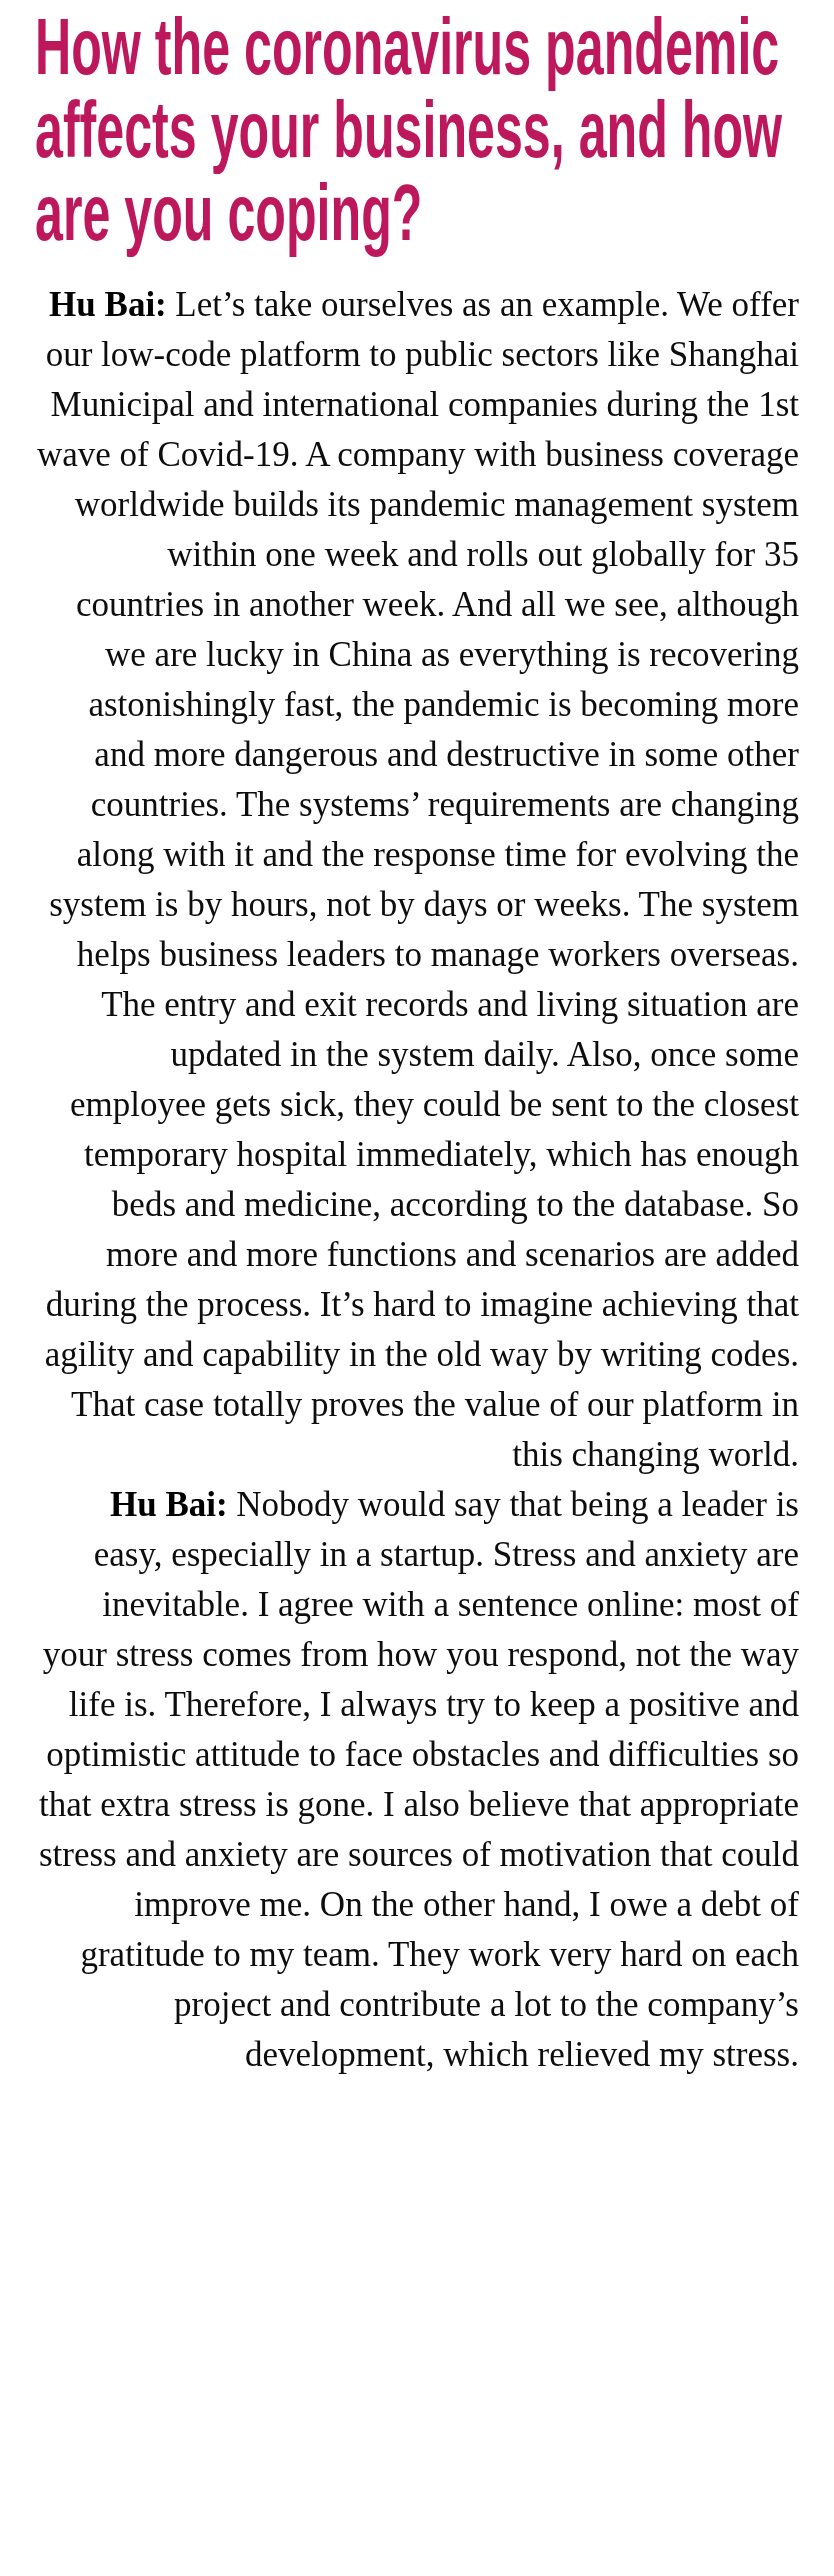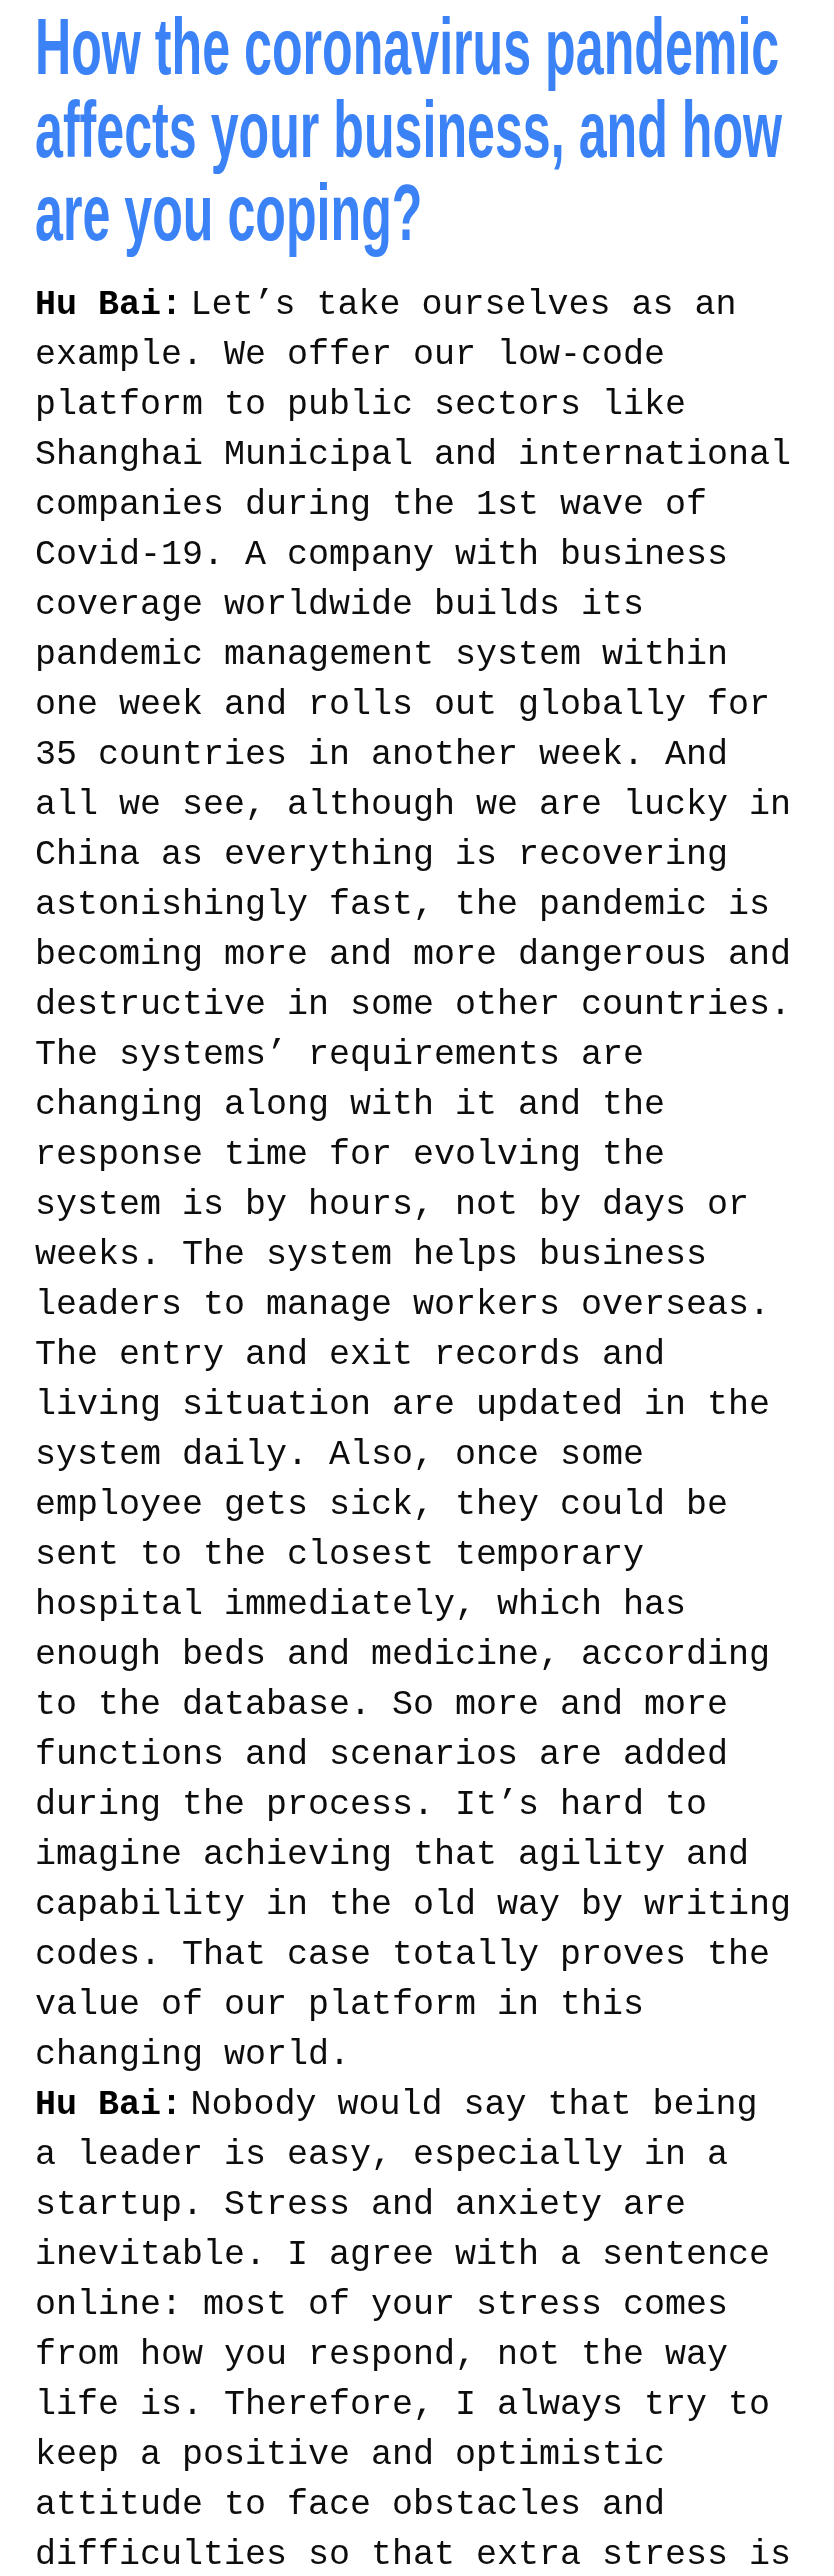--- a/index.html
+++ b/index.html
@@ -13,21 +13,21 @@
     height: 2576px;
     box-sizing: border-box;
     padding: 0 35px;
     overflow: hidden;
     background: #ffffff;
     color: #0a0a0a;
     font-family: "Liberation Serif", serif;
   }
   .section-heading {
     margin: 0;
-    color: #3b82f6;
+    color: #be185d;
     font-family: "Liberation Sans", sans-serif;
     font-weight: bold;
   }
   .section-heading .hline {
     display: block;
     white-space: nowrap;
     font-size: 79px;
     line-height: 83px;
     transform: scaleX(0.635);
     transform-origin: 0 50%;
@@ -38,22 +38,21 @@
   }
   .section-heading.second {
     margin-top: 93px;
     margin-bottom: 23px;
   }
   .body-para {
     margin: 0;
     font-size: 35px;
     line-height: 50px;
     color: #0d0d0d;
-    text-align: left;
-    font-family: Liberation Mono, monospace;
+    text-align: right;
   }
   .speaker {
     font-weight: bold;
     color: #000000;
     margin-right: 8.5px;
   }
 </style>
 </head>
 <body>
 

